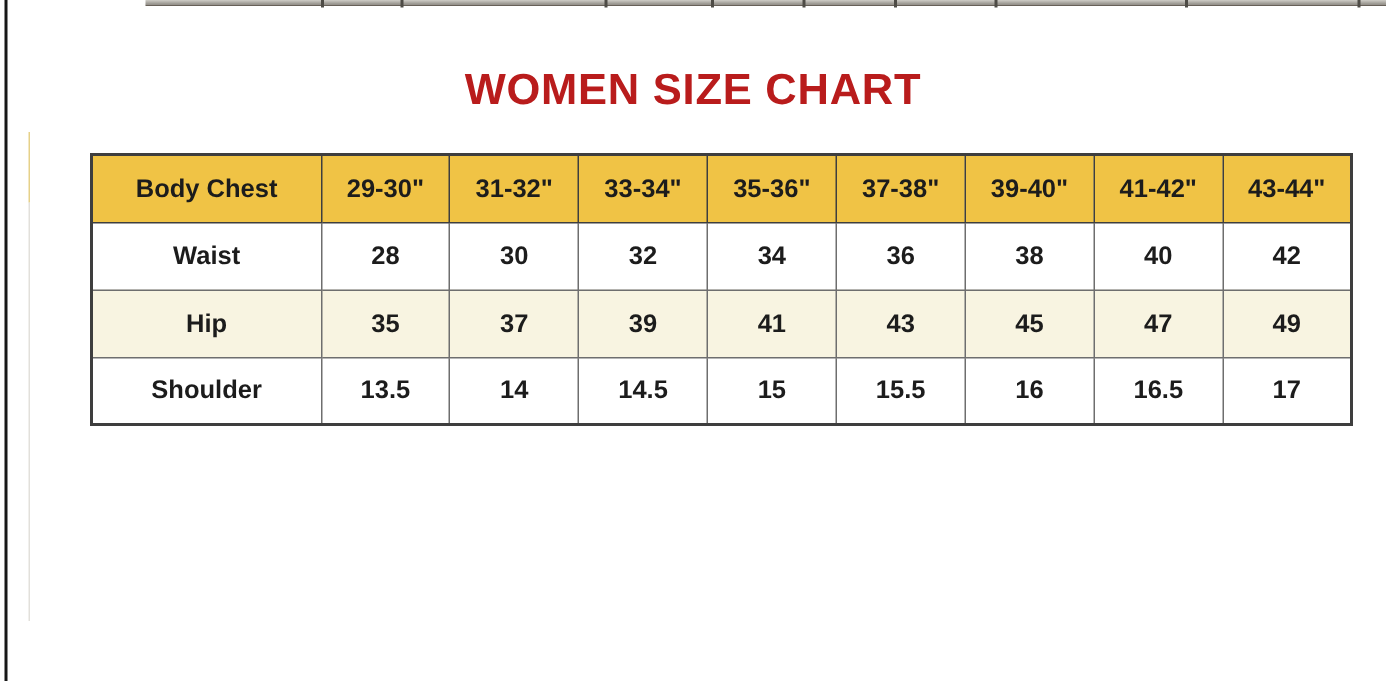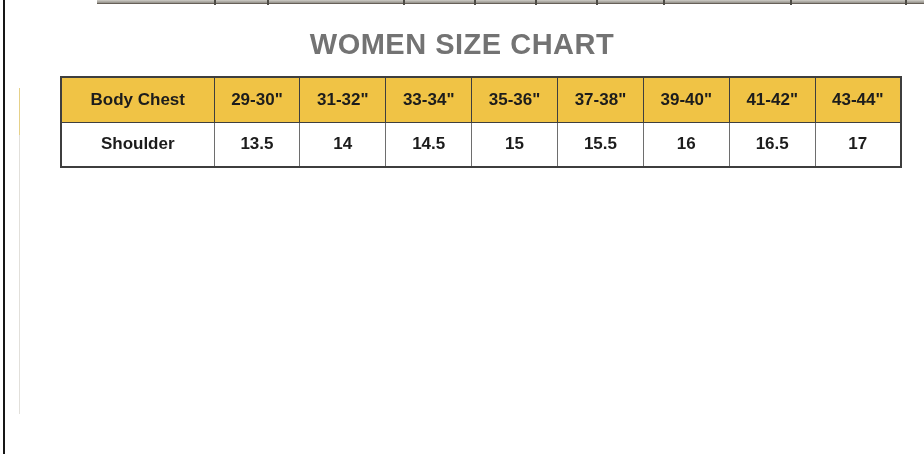--- a/index.html
+++ b/index.html
@@ -35,32 +35,32 @@
     width: 2px; height: 5px;
     background: #4e4c46;
   }
   .ghost-edge {
     position: absolute; left: 19px; width: 1px;
     opacity: 0.65;
   }
   .ghost-edge.gold { top: 88px; height: 47px; background: #d8b84a; }
   .ghost-edge.gray { top: 135px; height: 279px; background: #d2d0c8; }
   .chart-title {
-    position: absolute; top: 28px; left: 0;
+    position: absolute; top: 44px; left: 0;
     width: 924px;
     text-align: center;
     font-size: 29px;
     font-weight: bold;
     letter-spacing: 0.5px;
-    color: #737373;
+    color: #b91c1c;
     margin: 0;
   }
   table.size-chart {
     position: absolute;
-    left: 60px; top: 76px;
+    left: 60px; top: 102px;
     width: 842px;
     border-collapse: collapse;
     table-layout: fixed;
     border: 2px solid var(--border-outer);
   }
   col.label-col { width: 153px; }
   .size-chart th, .size-chart td {
     height: 45px;
     border: 1px solid var(--border-inner);
     text-align: center;
@@ -115,20 +115,42 @@
         <th>33-34"</th>
         <th>35-36"</th>
         <th>37-38"</th>
         <th>39-40"</th>
         <th>41-42"</th>
         <th>43-44"</th>
       </tr>
   </thead>
   <tbody>
       <tr>
+        <th scope="row">Waist</th>
+        <td>28</td>
+        <td>30</td>
+        <td>32</td>
+        <td>34</td>
+        <td>36</td>
+        <td>38</td>
+        <td>40</td>
+        <td>42</td>
+      </tr>
+      <tr class="stripe">
+        <th scope="row">Hip</th>
+        <td>35</td>
+        <td>37</td>
+        <td>39</td>
+        <td>41</td>
+        <td>43</td>
+        <td>45</td>
+        <td>47</td>
+        <td>49</td>
+      </tr>
+      <tr>
         <th scope="row">Shoulder</th>
         <td>13.5</td>
         <td>14</td>
         <td>14.5</td>
         <td>15</td>
         <td>15.5</td>
         <td>16</td>
         <td>16.5</td>
         <td>17</td>
       </tr>

